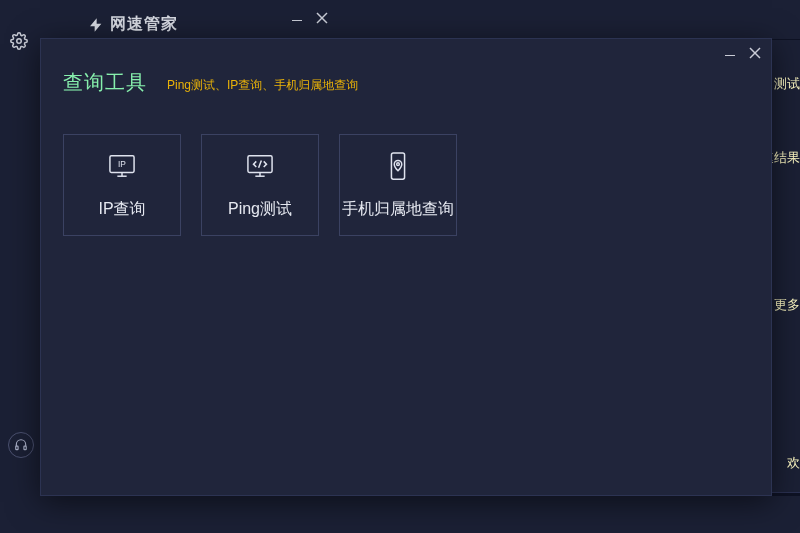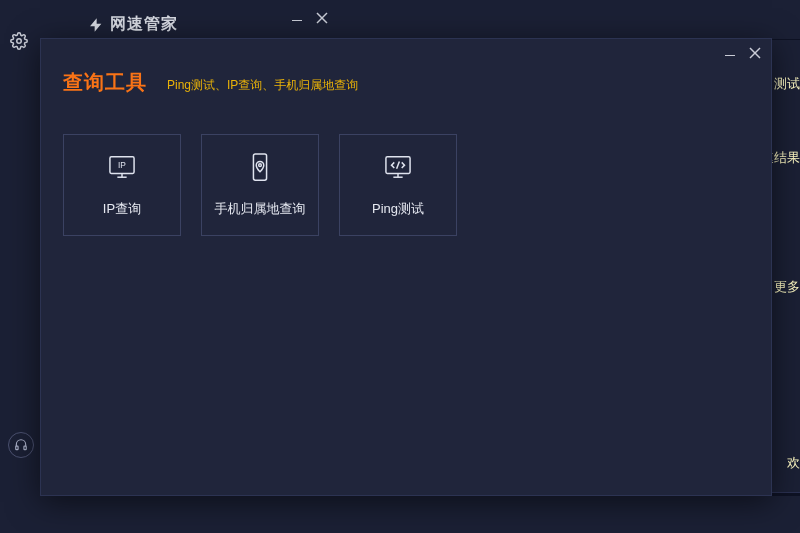--- a/index.html
+++ b/index.html
@@ -56,21 +56,21 @@
     }
     .bg-side-text {
       position: absolute;
       right: 0;
       font-size: 13px;
       color: #fef9c3;
       white-space: nowrap;
     }
     .bg-side-text.t1 { top: 75px; }
     .bg-side-text.t2 { top: 149px; }
-    .bg-side-text.t3 { top: 278px; }
+    .bg-side-text.t3 { top: 296px; }
     .bg-side-text.t4 { top: 454px; }
     .bg-bottom-bar {
       position: absolute;
       left: 330px;
       right: 0;
       top: 492px;
       height: 4px;
       background: #0e1224;
       border-top: 1px solid #2a3050;
     }
@@ -125,22 +125,22 @@
       cursor: default;
     }
     .modal-header {
       padding: 30px 22px 0 22px;
       display: flex;
       align-items: baseline;
       gap: 20px;
     }
     .modal-title {
       font-size: 20px;
-      font-weight: 700;
-      color: #f97316;
+      font-weight: 400;
+      color: #86efac;
       letter-spacing: 1px;
     }
     .modal-subtitle {
       font-size: 12px;
       color: #eab308;
     }
     .tiles {
       display: flex;
       gap: 20px;
       padding: 38px 22px 0 22px;
@@ -157,21 +157,21 @@
       cursor: default;
     }
     .tile .icon-wrap {
       height: 30px;
       display: flex;
       align-items: center;
       justify-content: center;
       color: #dfe3ee;
     }
     .tile-label {
-      font-size: 13px;
+      font-size: 16px;
       color: #e5e8f0;
     }
     svg { display: block; }
   </style>
 </head>
 <body>
 
 <div class="bg-window">
   <div class="bg-settings">
     <span>
@@ -242,41 +242,41 @@
     <div class="tile">
       <div class="icon-wrap">
         <svg width="30" height="26" viewBox="0 0 32 28" fill="none" stroke="currentColor" stroke-width="1.6">
           <rect x="3" y="3" width="26" height="18" rx="1.5"></rect>
           <line x1="11" y1="25" x2="21" y2="25"></line>
           <line x1="16" y1="21" x2="16" y2="25"></line>
           <text x="16" y="15" text-anchor="middle" font-size="9" fill="currentColor" stroke="none" font-family="sans-serif">IP</text>
         </svg>
       </div>
       <div class="tile-label">IP查询</div>
-    </div>
-
-    <div class="tile">
-      <div class="icon-wrap">
-        <svg width="24" height="30" viewBox="0 0 24 32" fill="none" stroke="currentColor" stroke-width="1.6">
-          <rect x="5" y="2" width="14" height="28" rx="2"></rect>
-          <path d="M12 10c-2.2 0-4 1.8-4 4 0 3 4 7 4 7s4-4 4-7c0-2.2-1.8-4-4-4z"></path>
-          <circle cx="12" cy="14" r="1.4"></circle>
-        </svg>
-      </div>
-      <div class="tile-label">手机归属地查询</div>
     </div>
 
     <div class="tile">
       <div class="icon-wrap">
         <svg width="30" height="26" viewBox="0 0 32 28" fill="none" stroke="currentColor" stroke-width="1.6">
           <rect x="3" y="3" width="26" height="18" rx="1.5"></rect>
           <line x1="11" y1="25" x2="21" y2="25"></line>
           <line x1="16" y1="21" x2="16" y2="25"></line>
           <polyline points="12,9 9,12 12,15"></polyline>
           <polyline points="20,9 23,12 20,15"></polyline>
           <line x1="17.5" y1="8" x2="14.5" y2="16"></line>
         </svg>
       </div>
       <div class="tile-label">Ping测试</div>
     </div>
 
+    <div class="tile">
+      <div class="icon-wrap">
+        <svg width="24" height="30" viewBox="0 0 24 32" fill="none" stroke="currentColor" stroke-width="1.6">
+          <rect x="5" y="2" width="14" height="28" rx="2"></rect>
+          <path d="M12 10c-2.2 0-4 1.8-4 4 0 3 4 7 4 7s4-4 4-7c0-2.2-1.8-4-4-4z"></path>
+          <circle cx="12" cy="14" r="1.4"></circle>
+        </svg>
+      </div>
+      <div class="tile-label">手机归属地查询</div>
+    </div>
+
   </div>
 </div>
 
 </body></html>

